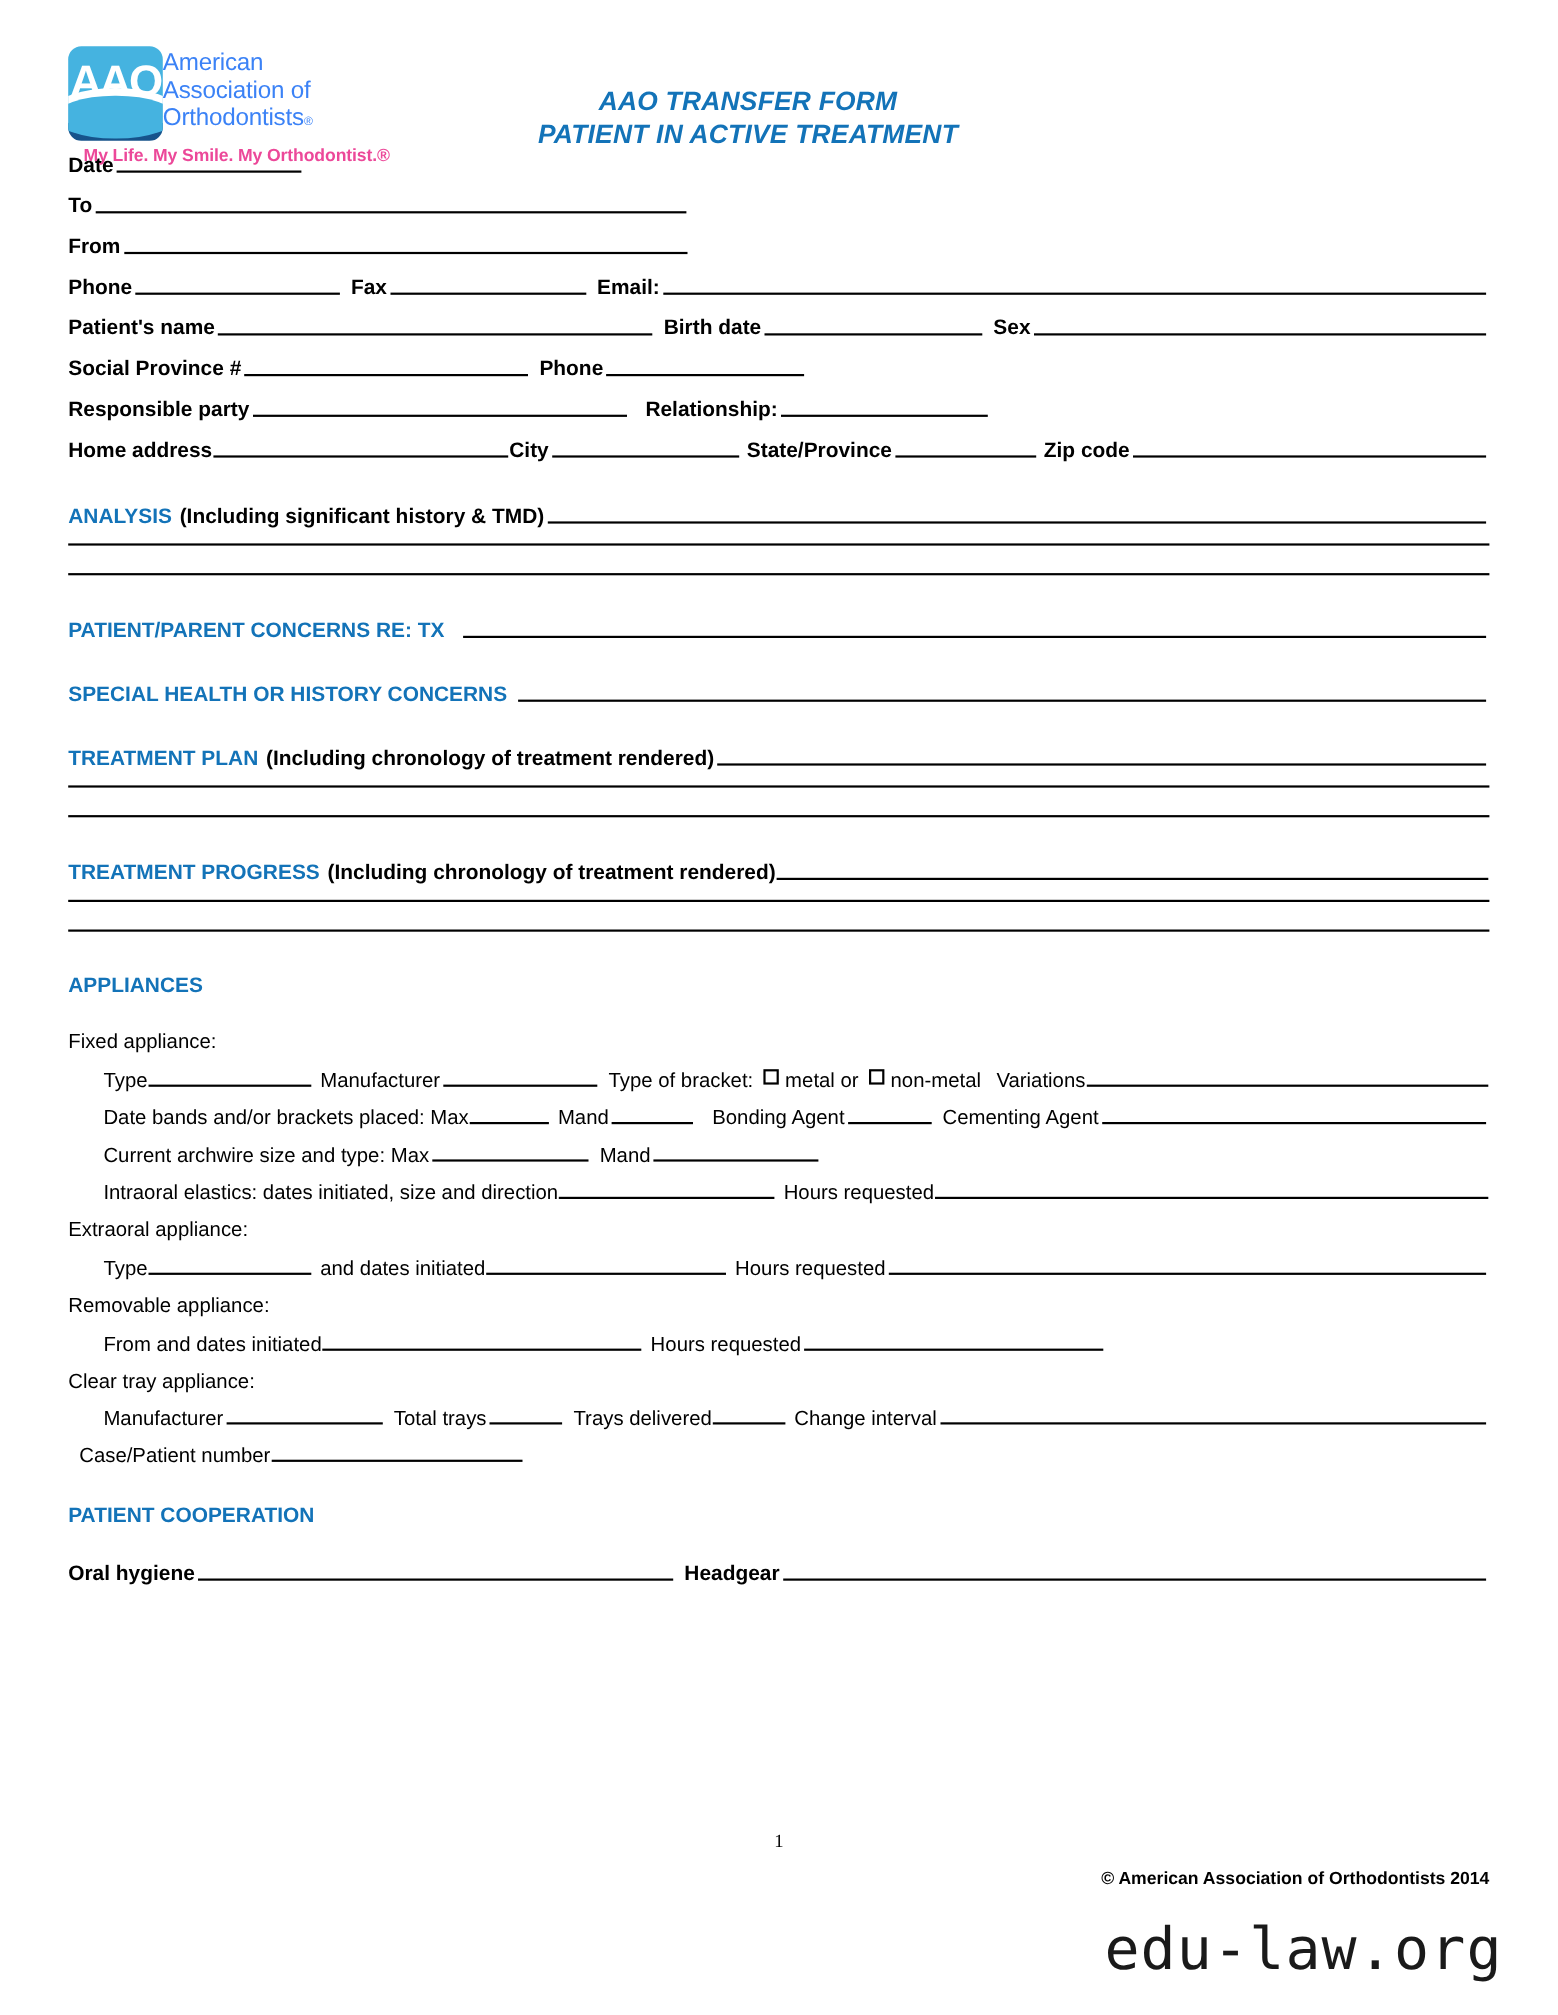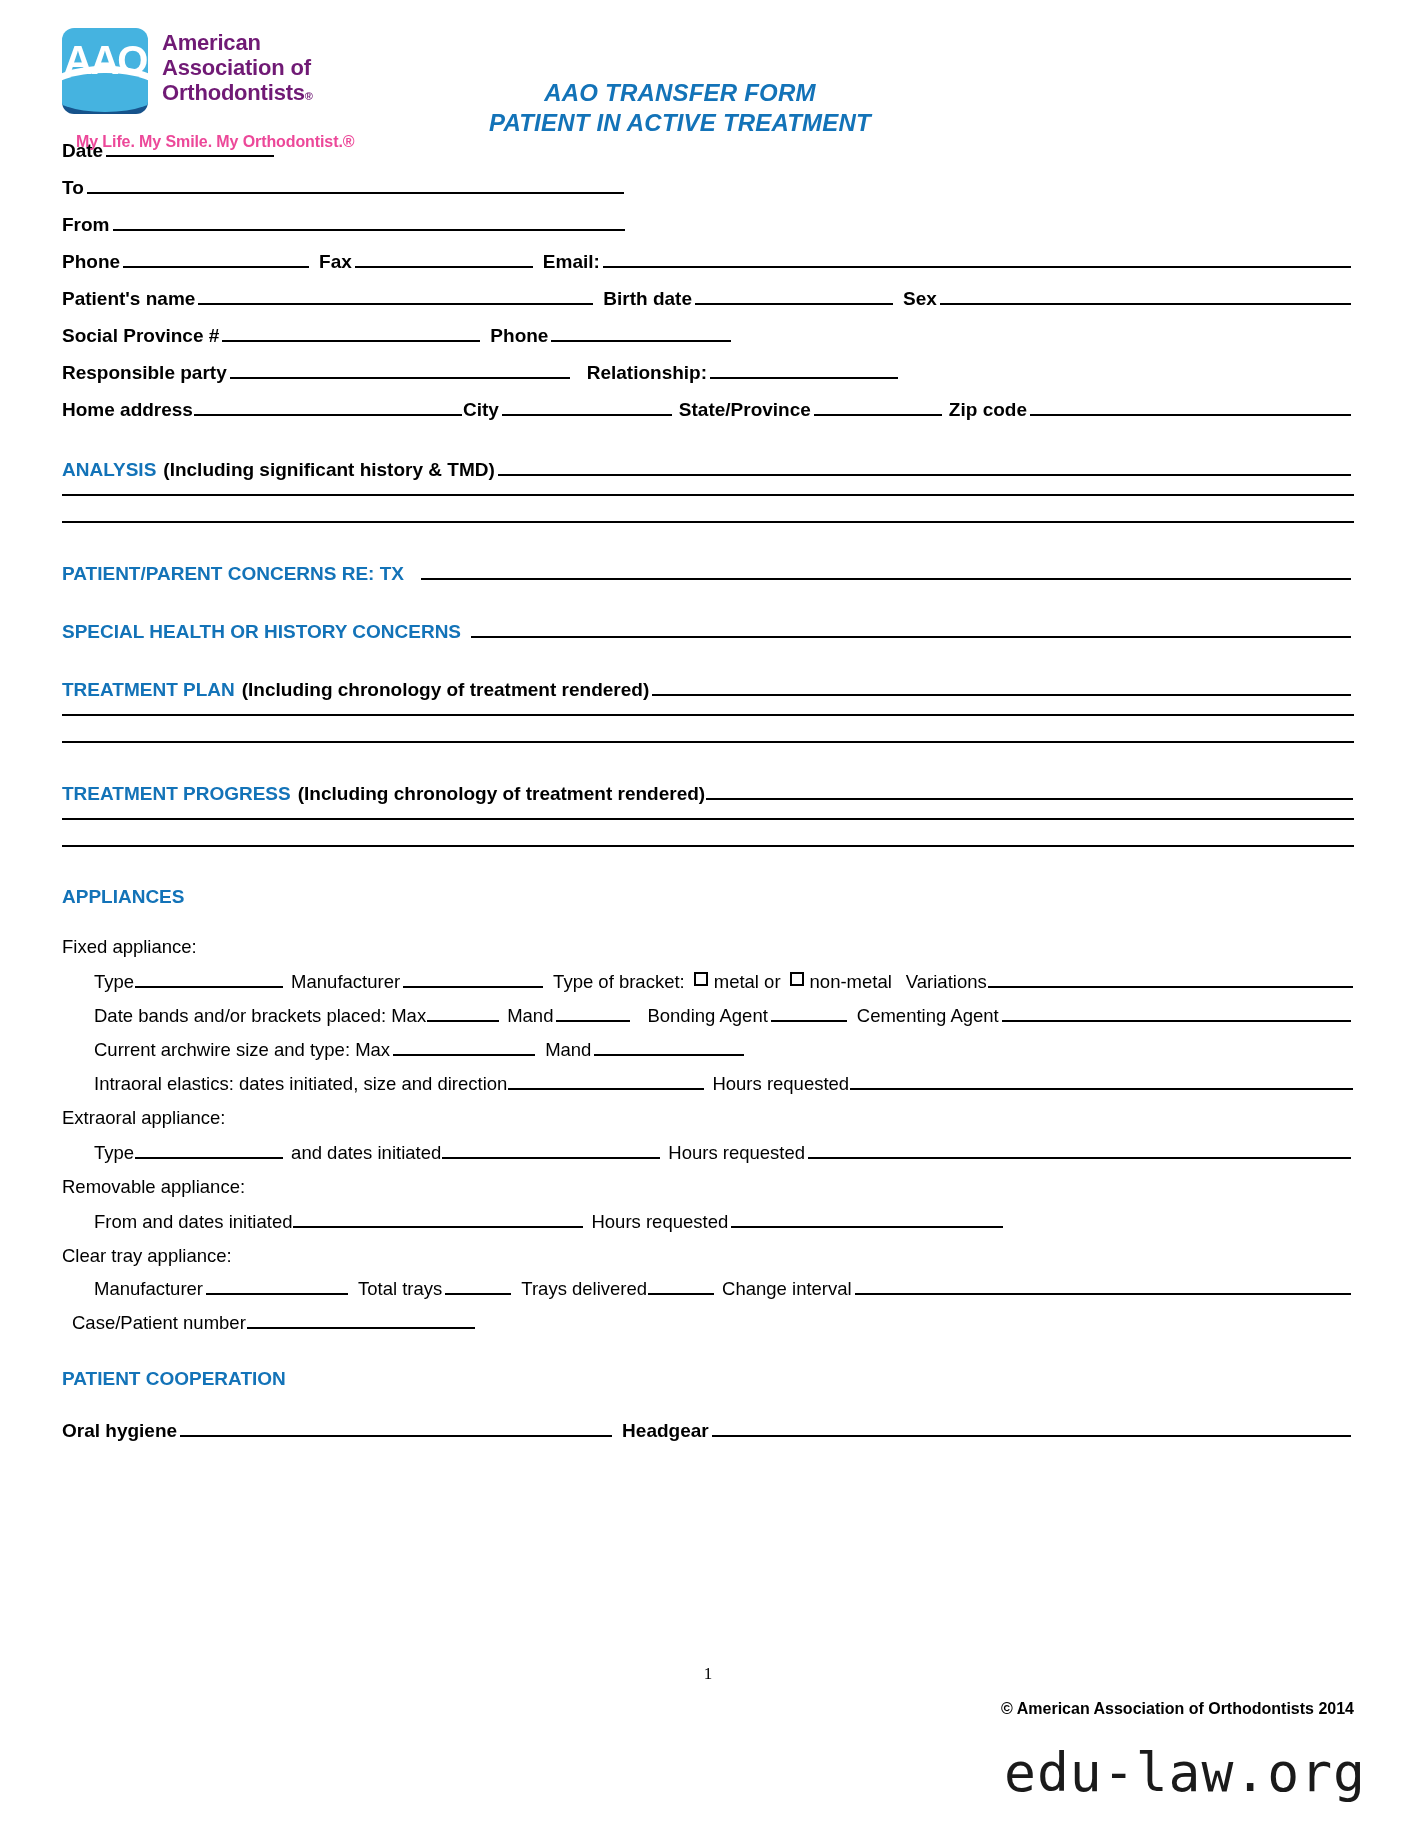--- a/index.html
+++ b/index.html
@@ -21,21 +21,21 @@
   }
 
   
   .header {
     position: relative;
     height: 140px;
   }
   .logo-wrap {
     position: absolute;
     left: 62px;
-    top: 28px;
+    top: 42px;
     display: flex;
     align-items: flex-start;
   }
   .logo-mark {
     width: 86px;
     height: 86px;
     border-radius: 12px;
     background: linear-gradient(#45b3e0 0%, #45b3e0 62%, #1a5b96 62%, #16528a 100%);
     position: relative;
     overflow: hidden;
@@ -66,24 +66,24 @@
     text-align: center;
     font-family: "Liberation Sans", sans-serif;
     font-weight: bold;
     font-size: 40px;
     letter-spacing: -2px;
     color: #ffffff;
     z-index: 3;
     line-height: 40px;
   }
   .logo-text {
-    margin-left: 14px;
-    color: #701a75;
+    margin-left: 0;
+    color: #3b82f6;
     font-size: 22px;
-    font-weight: 700;
+    font-weight: 400;
     line-height: 25px;
     letter-spacing: -0.2px;
     padding-top: 2px;
   }
   .logo-text .reg { font-size: 11px; vertical-align: baseline; }
   .tagline {
     position: absolute;
     left: 76px;
     top: 133px;
     color: #ec4899;

